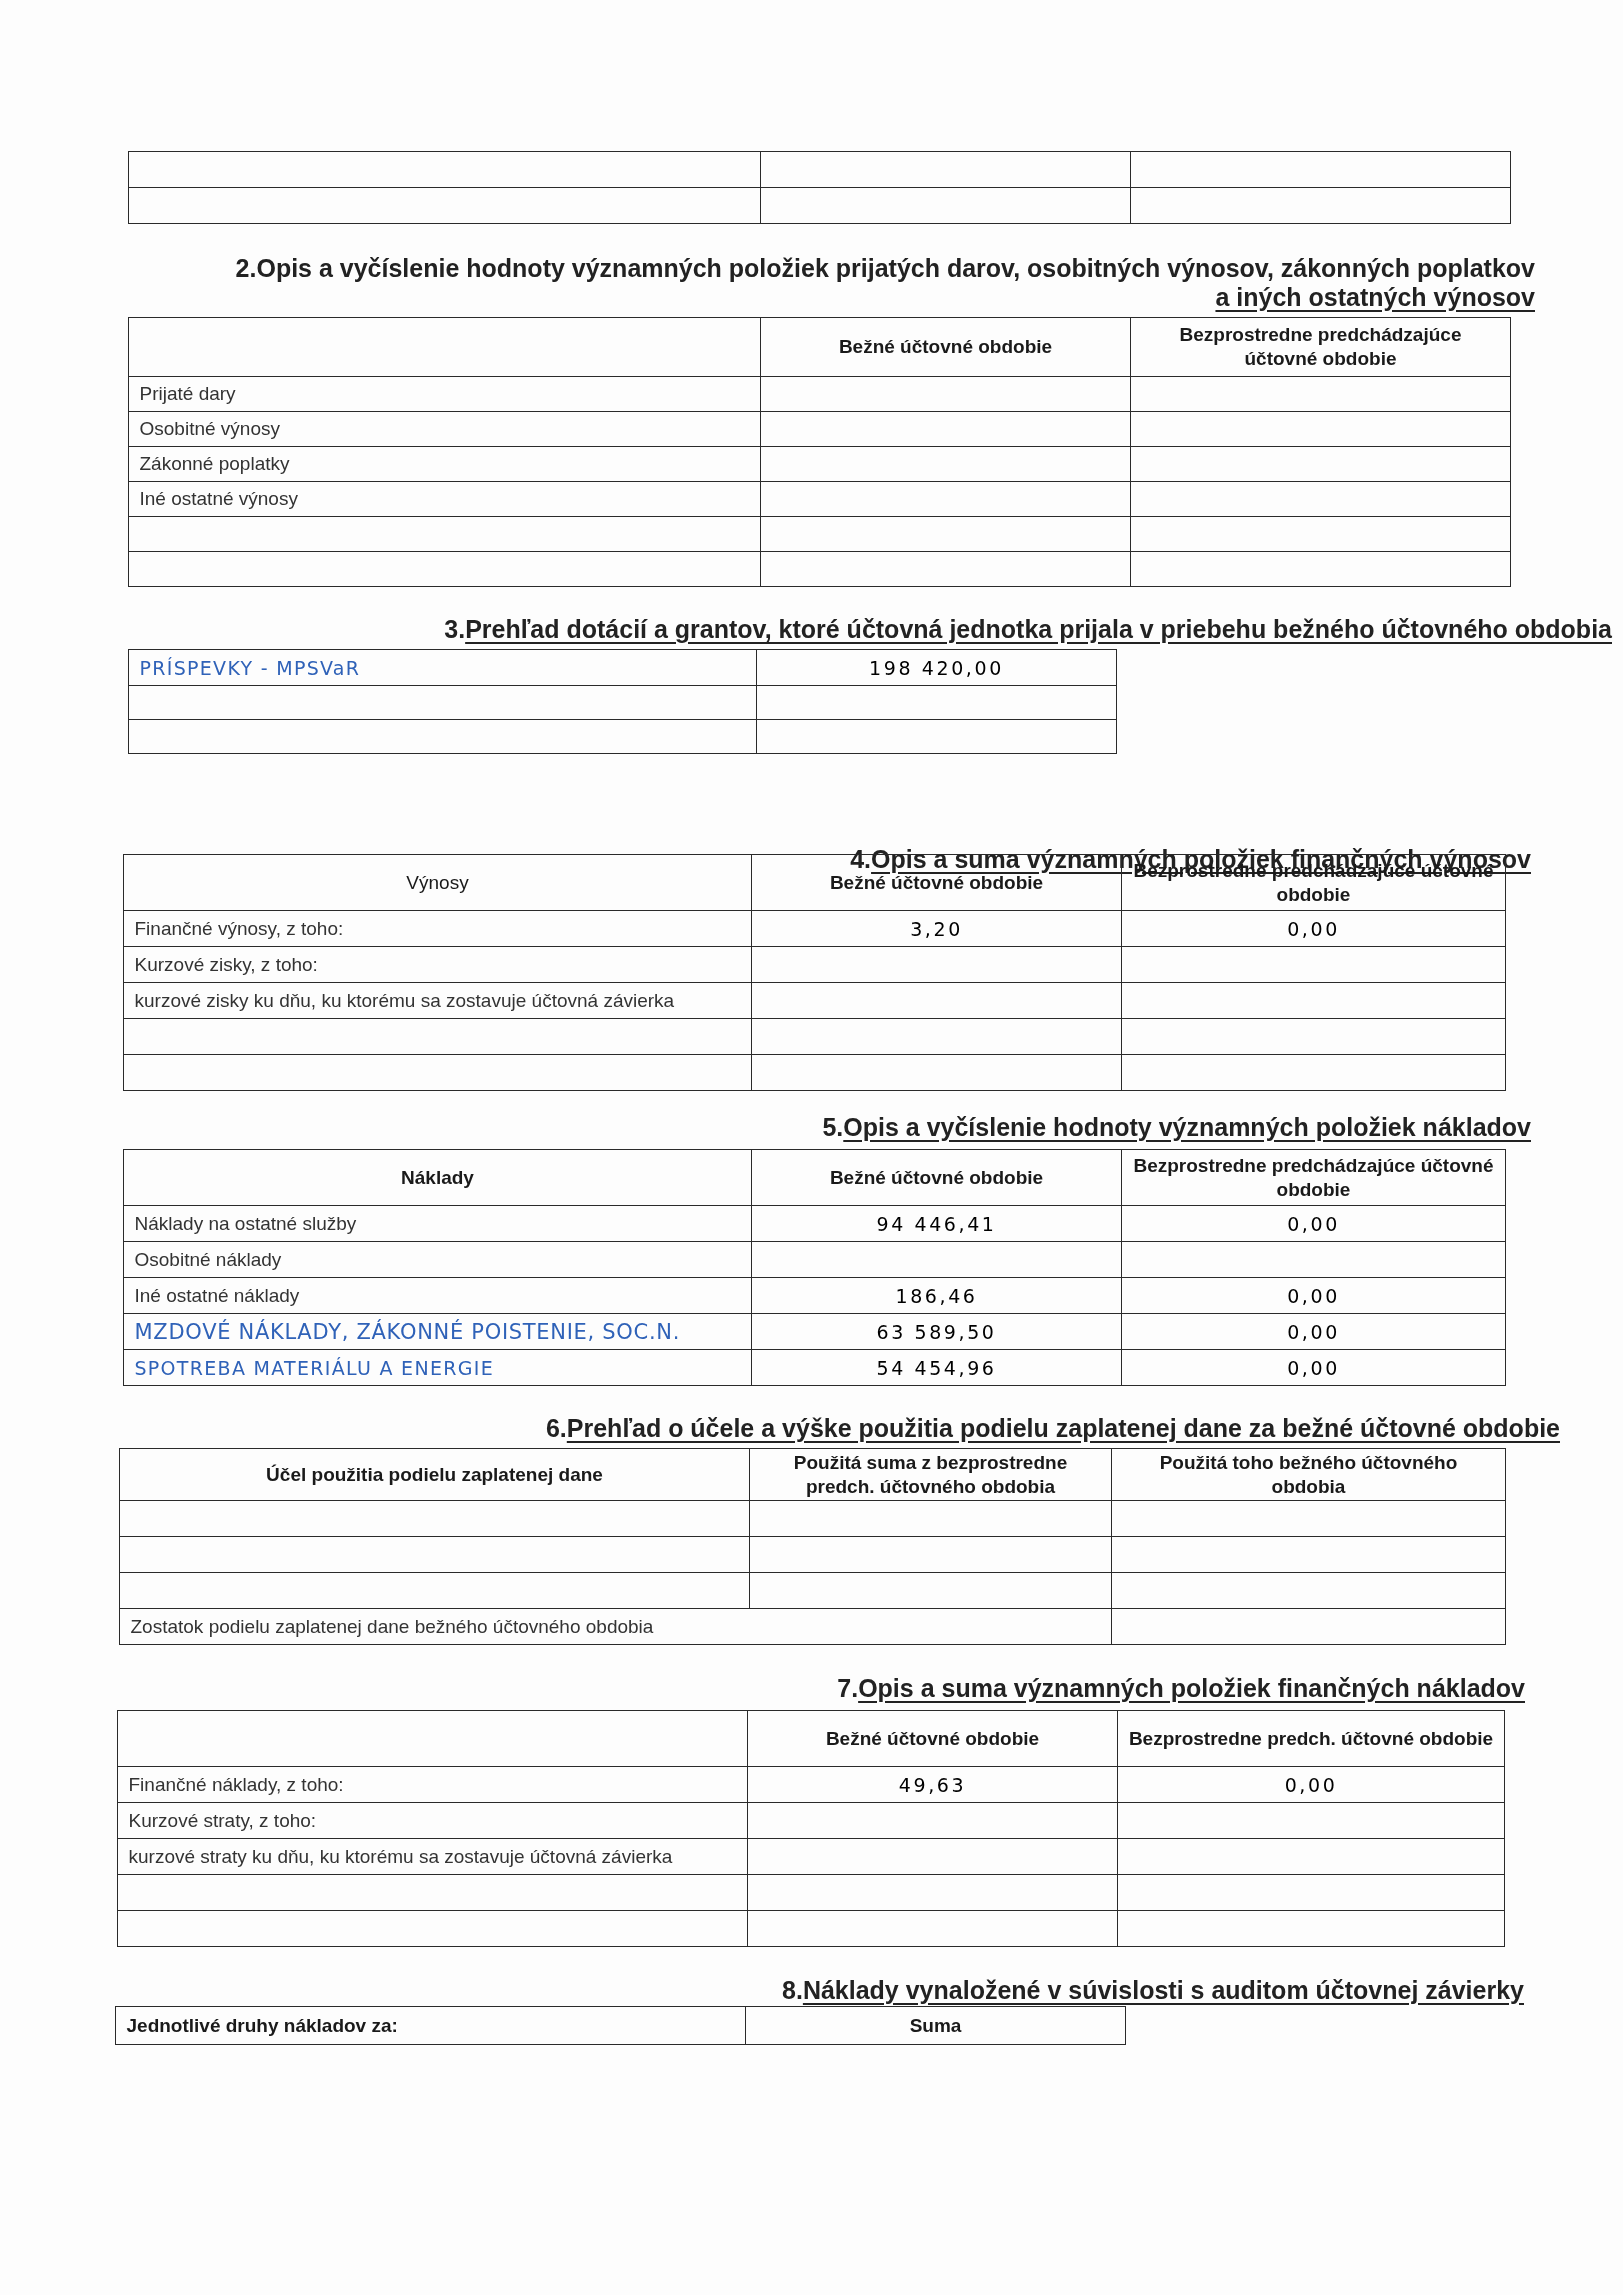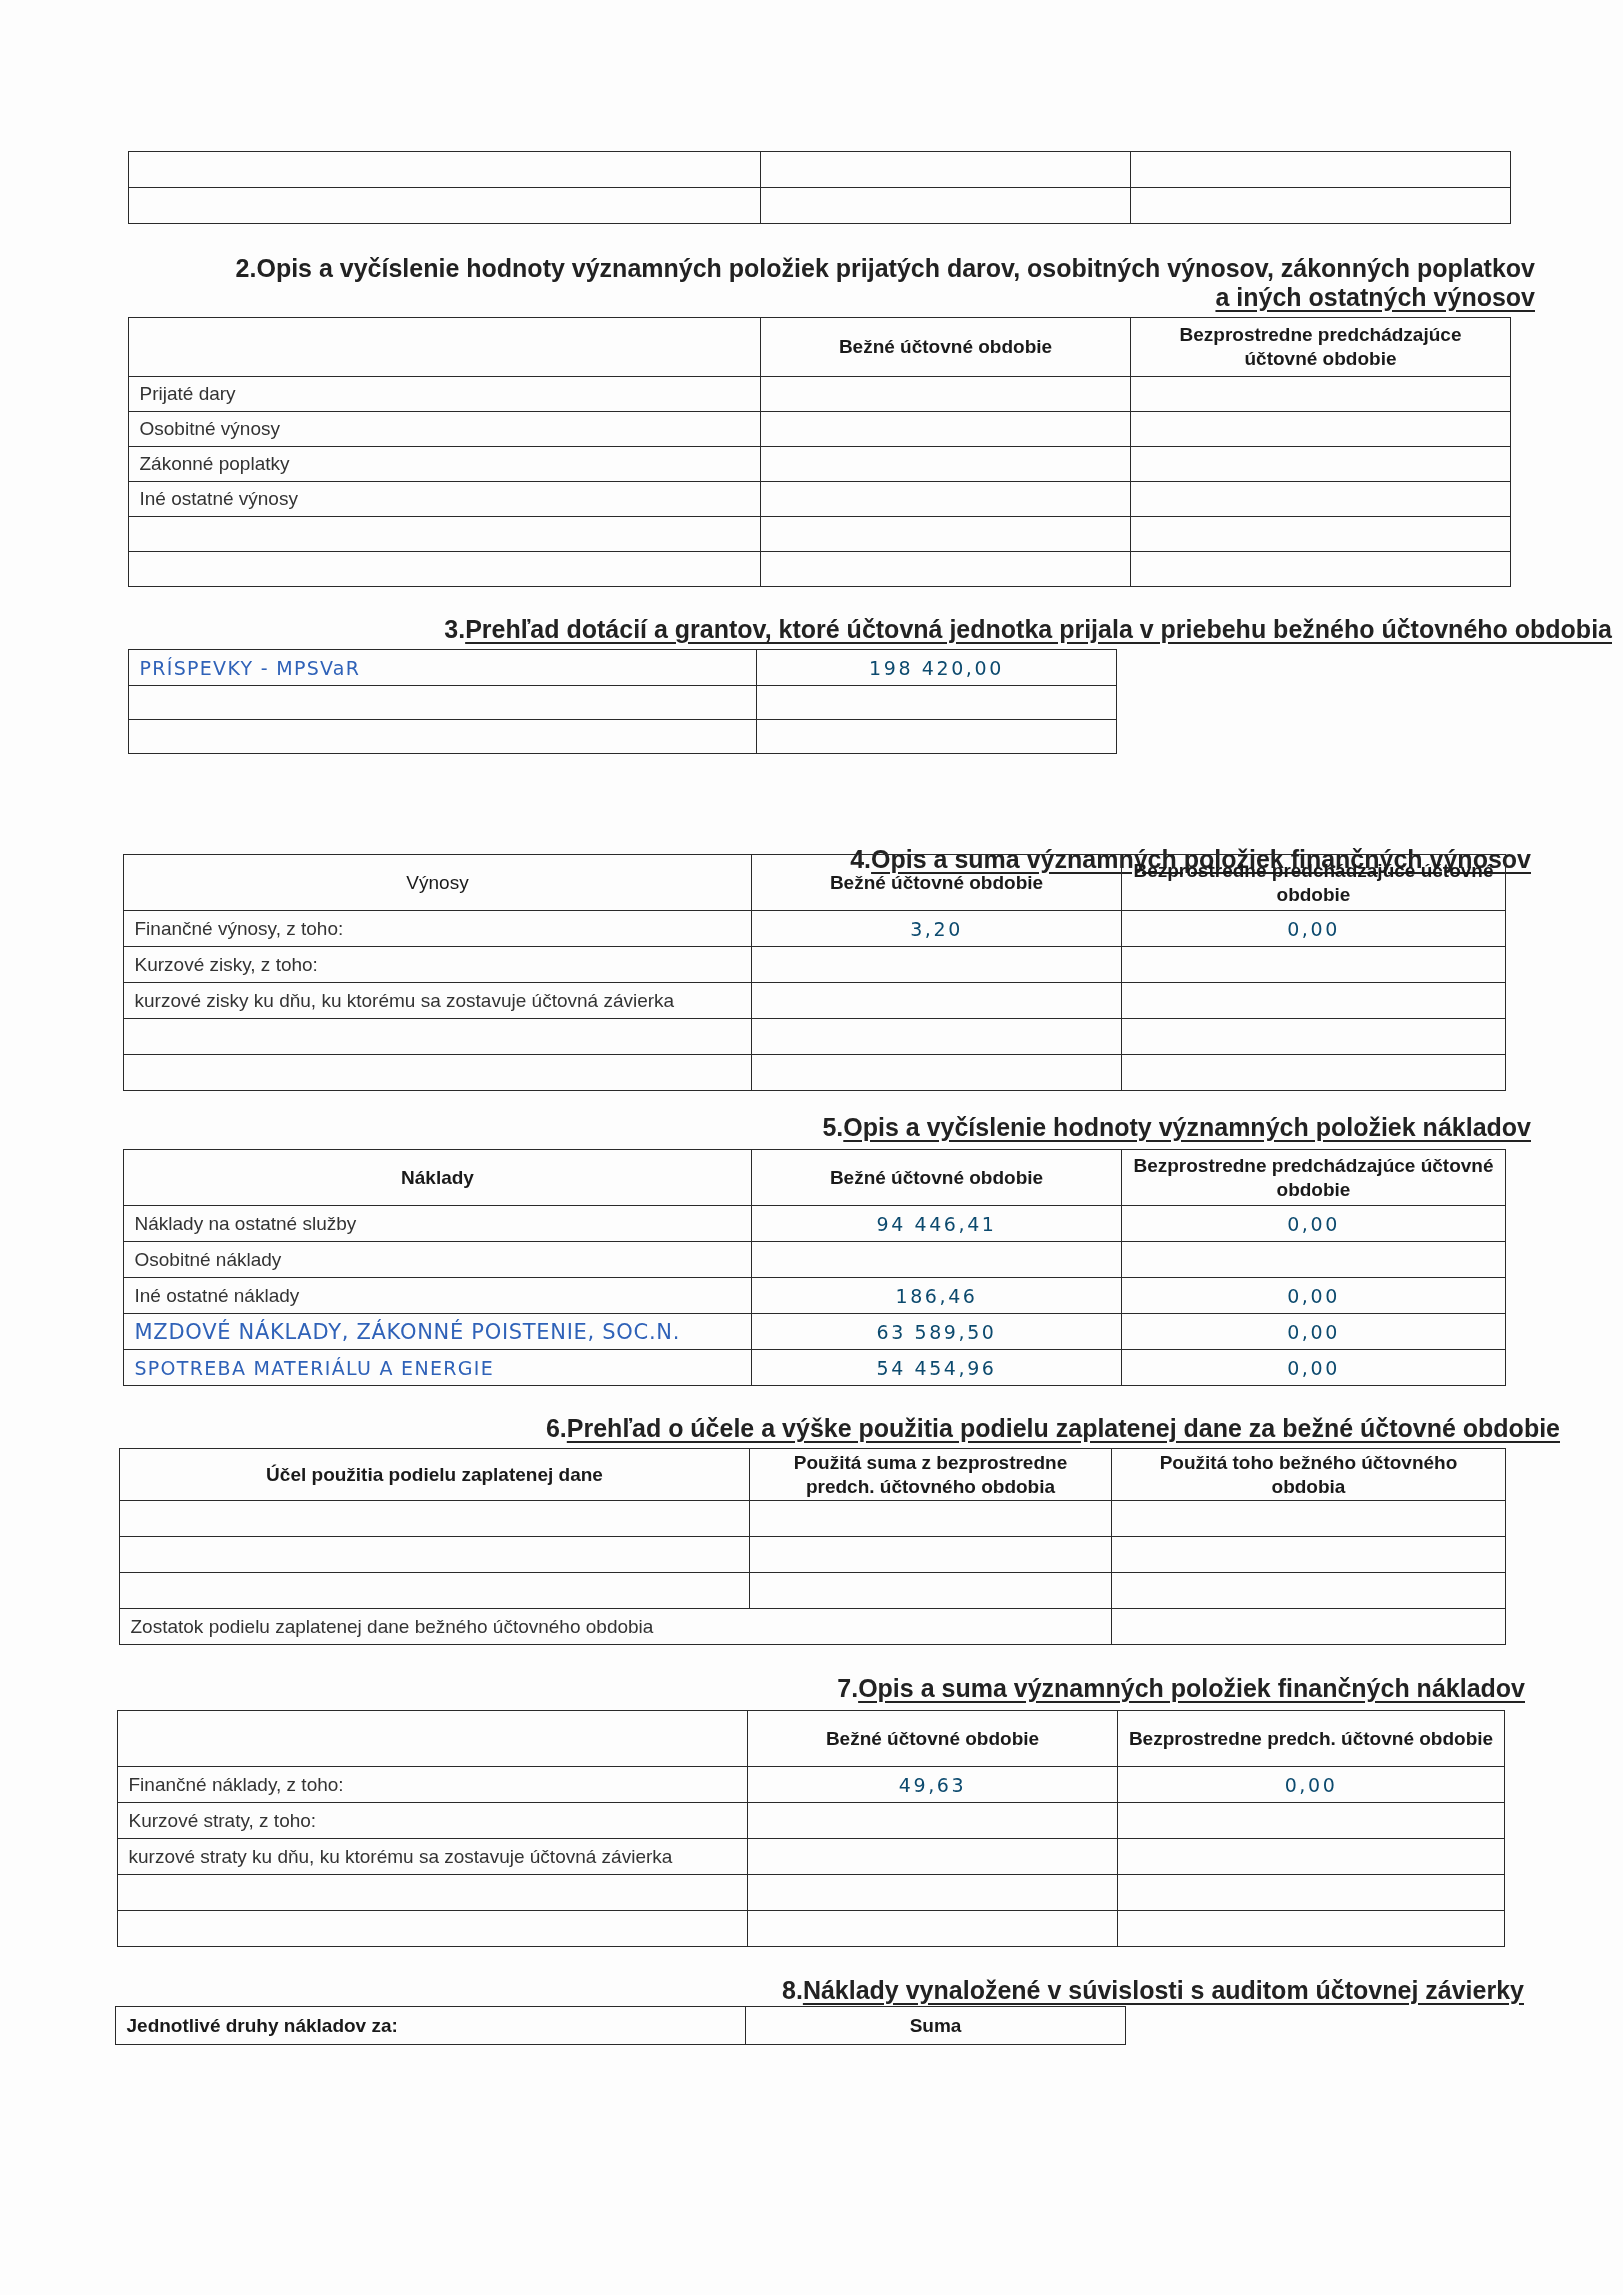--- a/index.html
+++ b/index.html
@@ -3,21 +3,21 @@
 <meta charset="utf-8">
 <style>
   html, body { margin: 0; padding: 0; background: #ffffff; }
   body { width: 1623px; height: 2295px; position: relative; font-family: "Liberation Sans", sans-serif; color: #1a1a1a; overflow: hidden; }
   .page { position: absolute; left: 0; top: 0; width: 1623px; height: 2295px; background: #fdfdfd; }
   .tbl { position: absolute; border-collapse: collapse; table-layout: fixed; }
   .tbl td { border: 1.3px solid #2a2a2a; padding: 0 10.5px; font-size: 19px; vertical-align: middle; overflow: hidden; white-space: nowrap; }
   .tbl td.hdr { font-weight: bold; text-align: center; font-size: 19px; white-space: normal; line-height: 23.6px; }
   .tbl td.lbl { color: #333; }
   .tbl td.num { text-align: center; }
-  .hw { font-family: "DejaVu Sans", sans-serif; color: #0c4a6e; font-size: 29px; letter-spacing: 2.6px; }
+  .hw { font-family: "DejaVu Sans", sans-serif; color: #000000; font-size: 29px; letter-spacing: 2.6px; }
   .hwtext { font-family: "DejaVu Sans", sans-serif; color: #2f62b8; font-size: 23.6px; letter-spacing: 1.3px; }
   .sec-title { position: absolute; font-size: 25px; font-weight: bold; color: #222; line-height: 29px; text-align: right; }
   .sec-title .num { display: inline-block; width: 46px; }
   .sec-title .u { text-decoration: underline; text-underline-offset: 3.9px; }
 </style>
 </head>
 <body>
 
 <div class="page">
 

